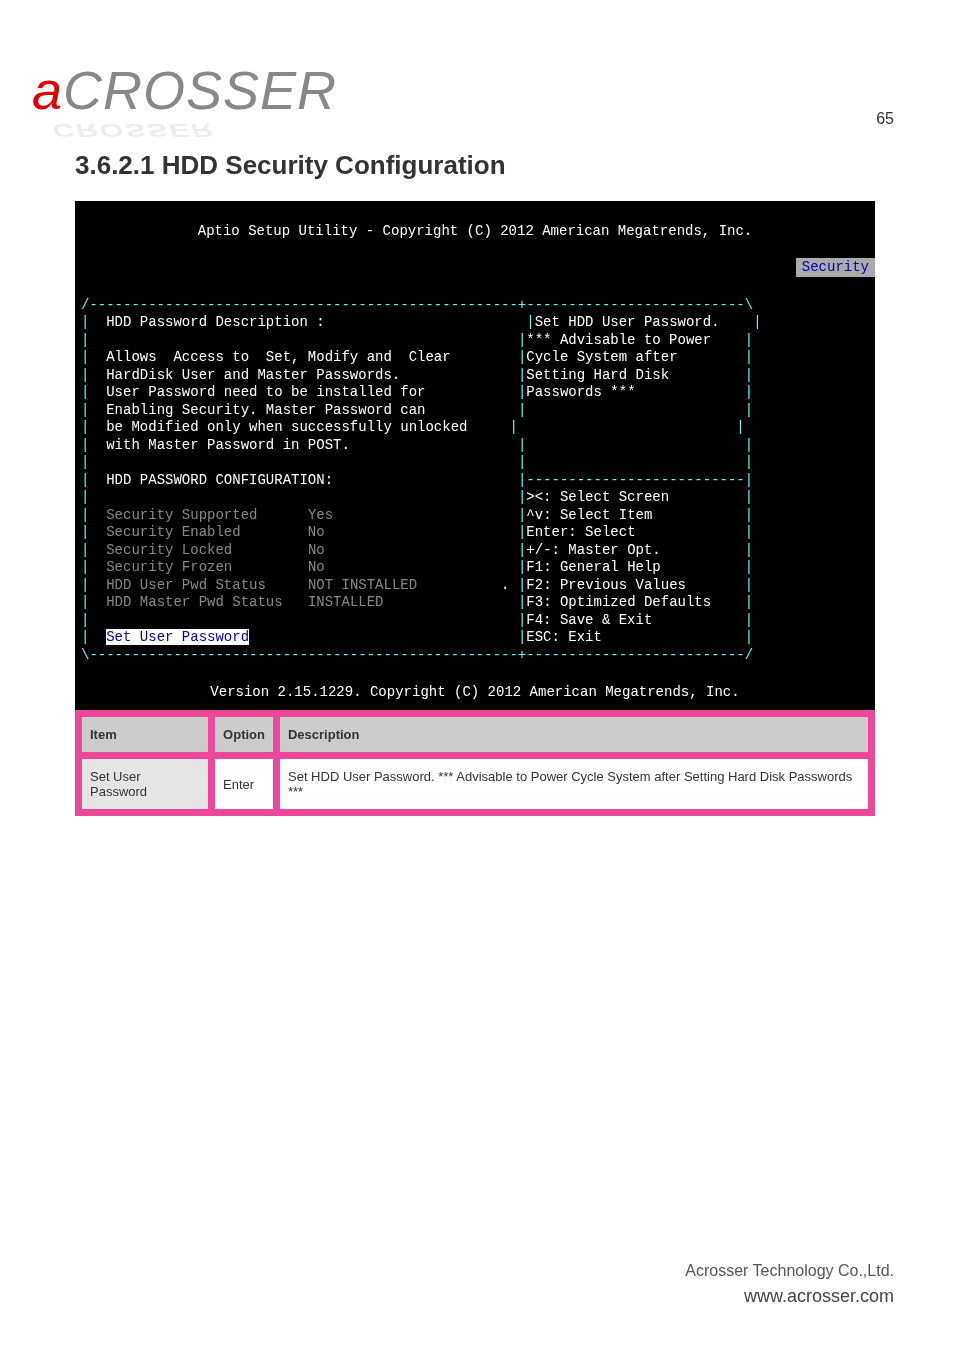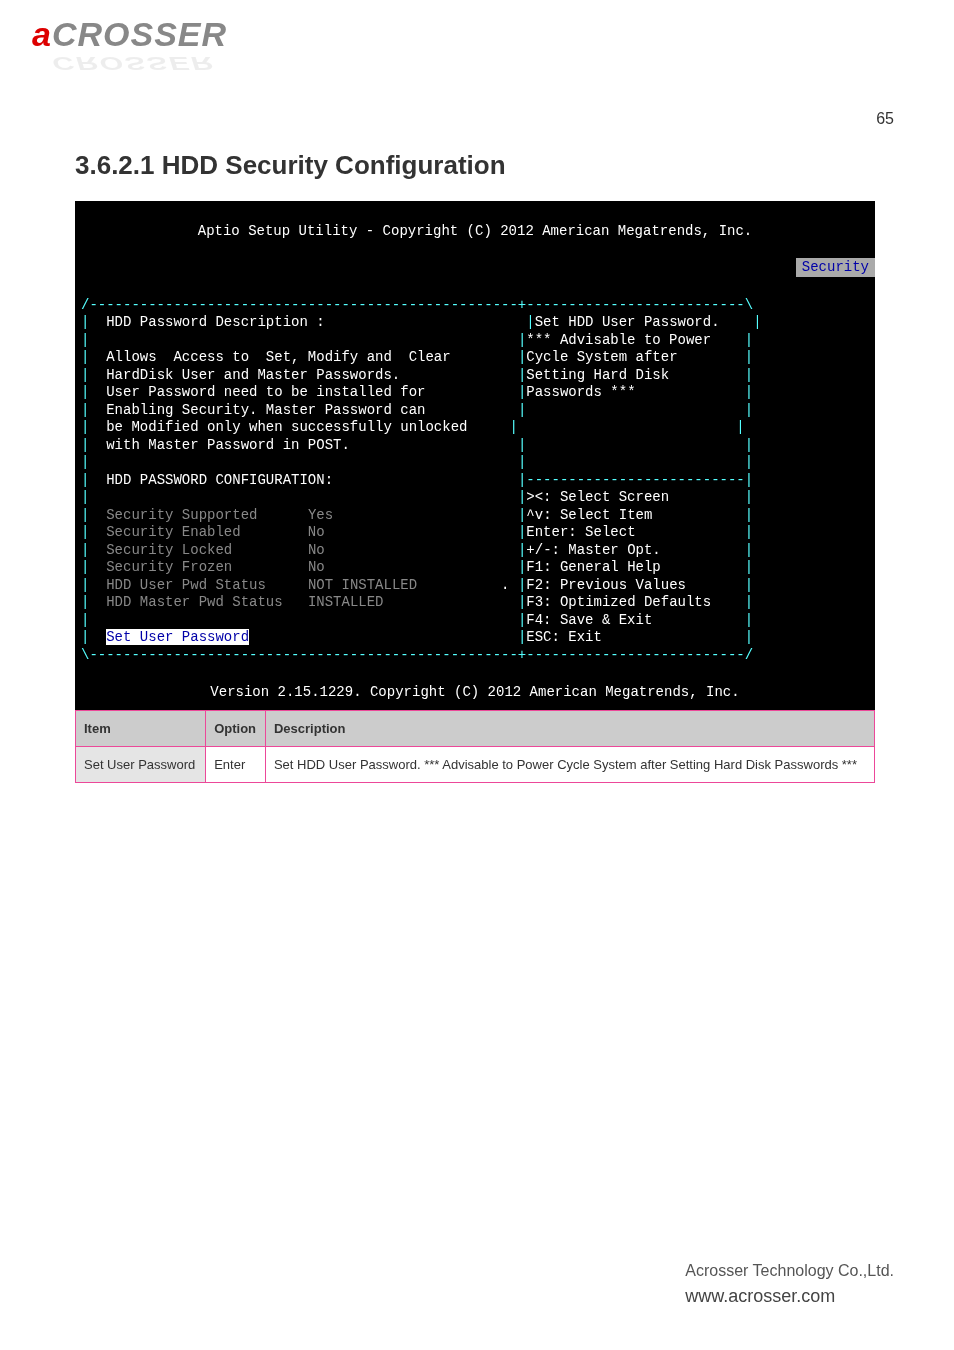--- a/index.html
+++ b/index.html
@@ -1,43 +1,43 @@
 <!DOCTYPE html>
 <html><head>
 <meta charset="utf-8">
 <style>
   * { margin:0; padding:0; box-sizing:border-box; }
   body { width:954px; height:1350px; background:#fff; font-family:Arial,sans-serif; position:relative; }
   .logo { position:absolute; top:15px; left:32px; }
-  .logo-main { font-family:Arial,sans-serif; font-weight:bold; font-style:italic; font-size:34px; letter-spacing:1px; }
+  .logo-main { font-family:Arial,sans-serif; font-weight:normal; font-style:italic; font-size:54px; letter-spacing:1px;margin-top:44px; }
   .logo-a { color:#d00; }
   .logo-rest { color:#888; }
   .logo-shadow { font-family:Arial,sans-serif; font-weight:bold; font-style:italic; font-size:30px; color:#ddd; letter-spacing:2px; margin-top:-8px; margin-left:20px; transform:scaleY(-0.6); opacity:0.5; }
 
   .page-num-top { position:absolute; top:110px; right:60px; font-size:16px; color:#333; }
 
   .section { position:absolute; top:150px; left:75px; width:800px; }
   .section-title { font-size:26px; font-weight:bold; color:#333; margin-bottom:20px; }
 
   .bios { width:800px; background:#000000; color:#fff; font-family:"Courier New",monospace; font-size:14px; line-height:1.25; white-space:pre; padding:0; }
   .bios-header { color:#fff; text-align:center; padding:4px 0 0 0; }
   .bios-tab { display:inline-block; background:#aaa; color:#0000a8; padding:1px 6px; }
   .bios-tabline { text-align:right; padding-bottom:2px;margin-left:37px; }
   .bios-body { padding:0 6px; }
   .bios-cyan { color:#5ff; }
   .bios-sel { background:#fff; color:#0000a8; }
   .bios-gray { color:#888; }
   .bios-footer { color:#fff; text-align:center; padding:2px 0 4px 0; }
 
   .tbl { position:absolute; top:710px; left:75px; width:800px; border-collapse:collapse; font-size:13px; color:#333; }
-  .tbl th, .tbl td { border:1px solid #ec4899; padding:10px 8px; text-align:left; vertical-align:middle; }
+  .tbl th, .tbl td { border:7px solid #ec4899; padding:10px 8px; text-align:left; vertical-align:middle; }
   .tbl th { background:#ccc; font-weight:bold; }
   .tbl td.k { background:#e5e5e5; }
 
-  .footer { position:absolute; bottom:40px; right:60px; text-align:left; font-size:16px; color:#555; line-height:1.5; }
+  .footer { position:absolute; bottom:40px; right:60px; text-align:right; font-size:16px; color:#555; line-height:1.5; }
   .footer .url { font-size:18px; color:#444; }
 </style>
 </head>
 <body>
 
 <div class="logo">
   <div class="logo-main">
     <span class="logo-a">a</span><span class="logo-rest">CROSSER</span>
   </div>
   <div class="logo-shadow">CROSSER</div>

